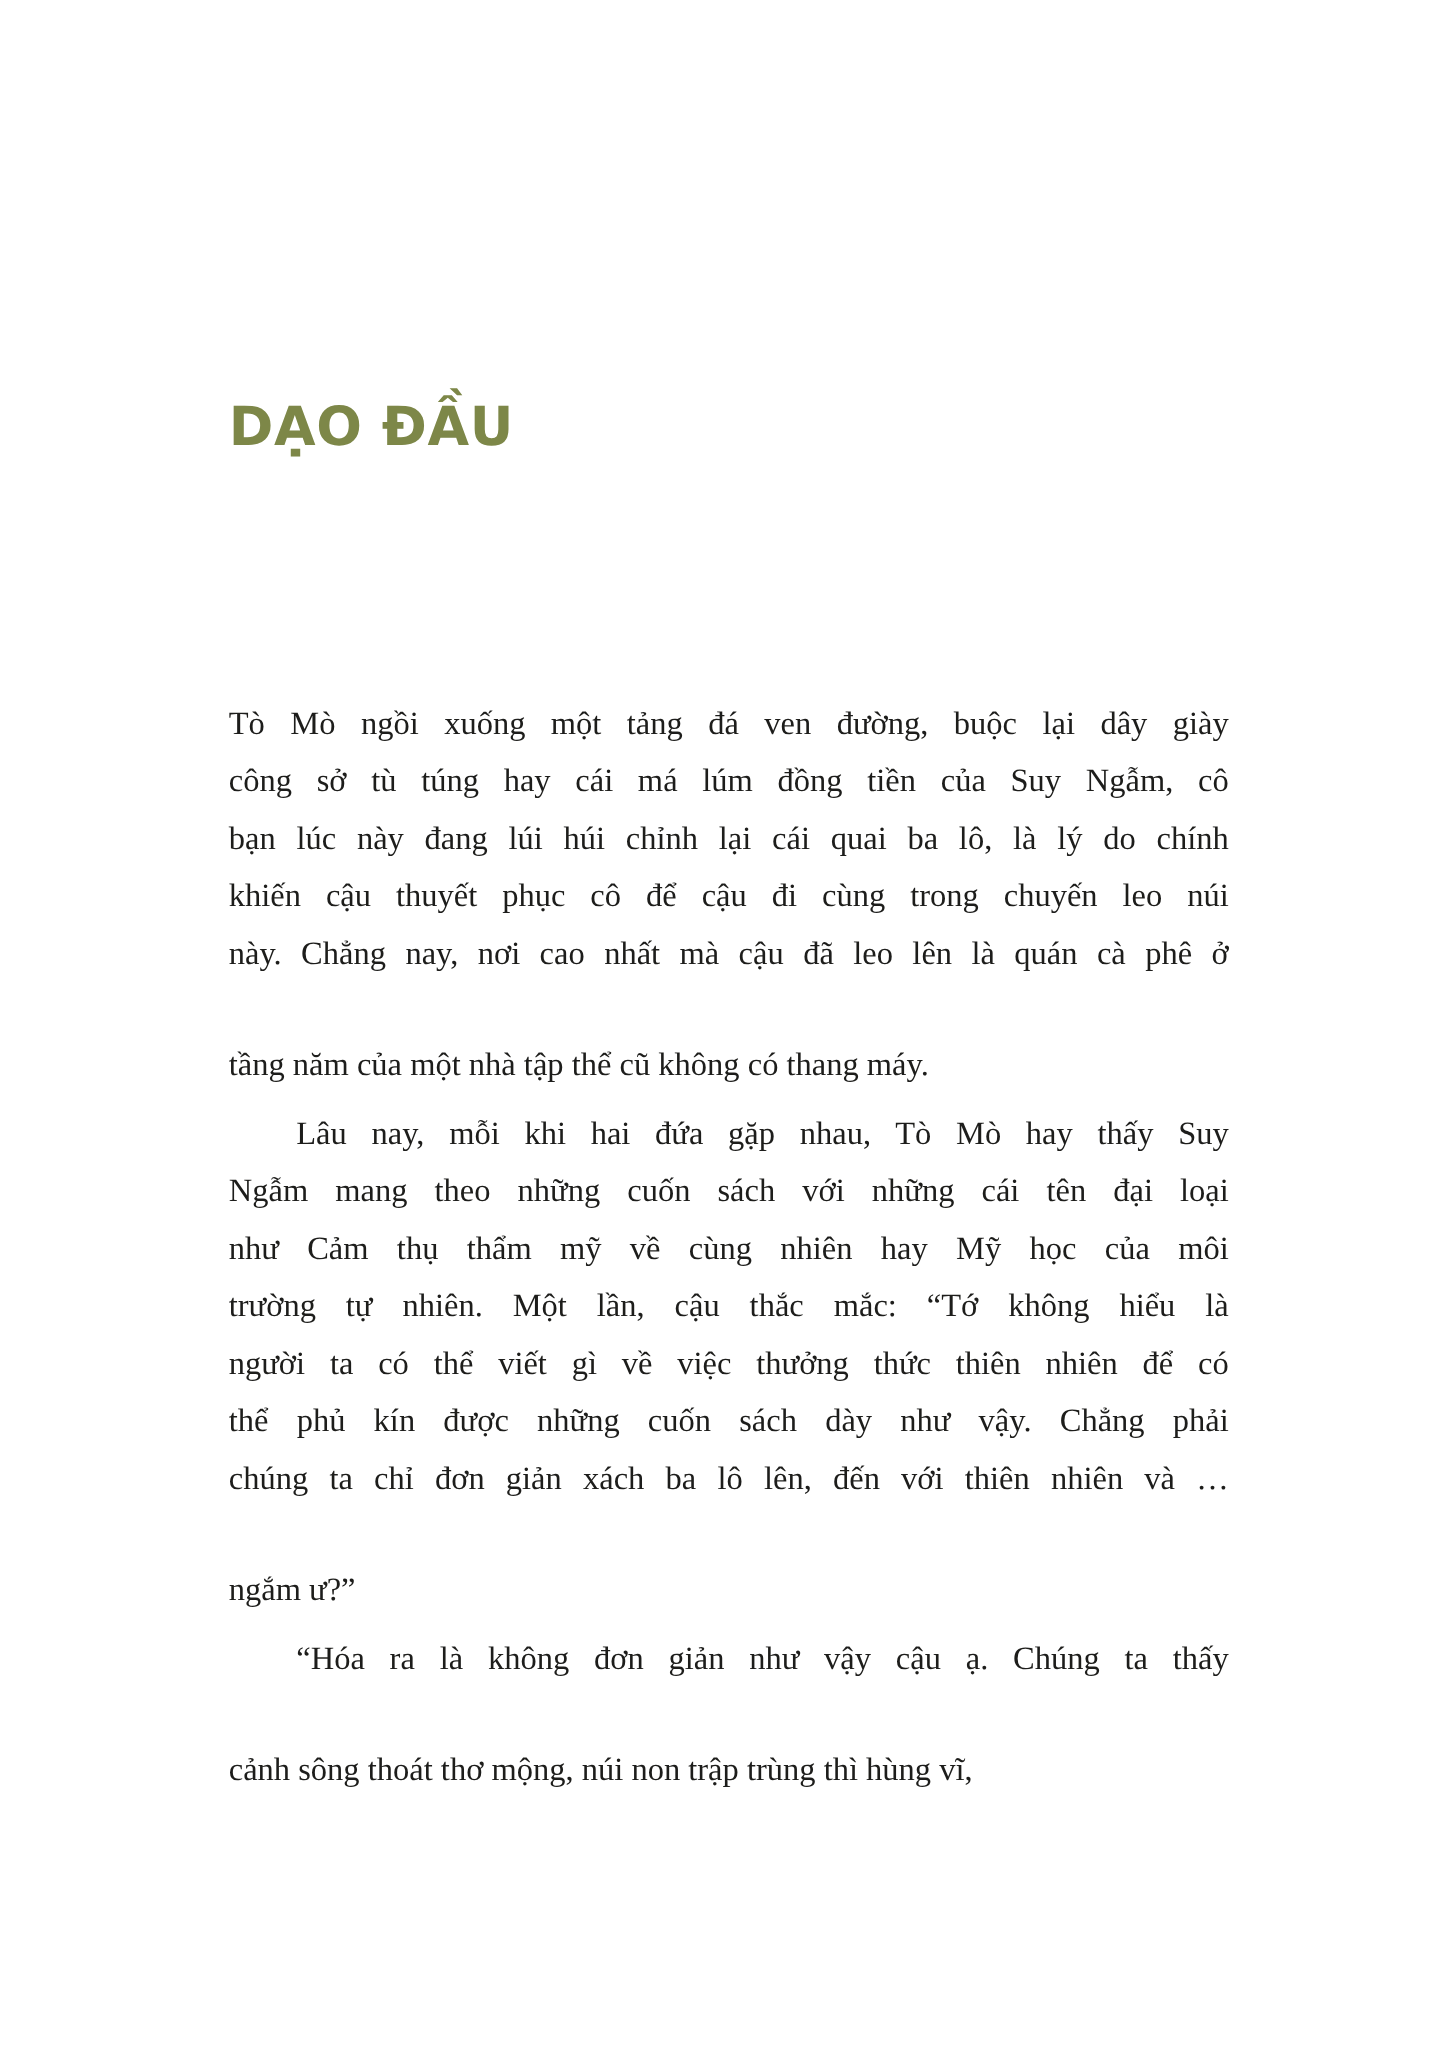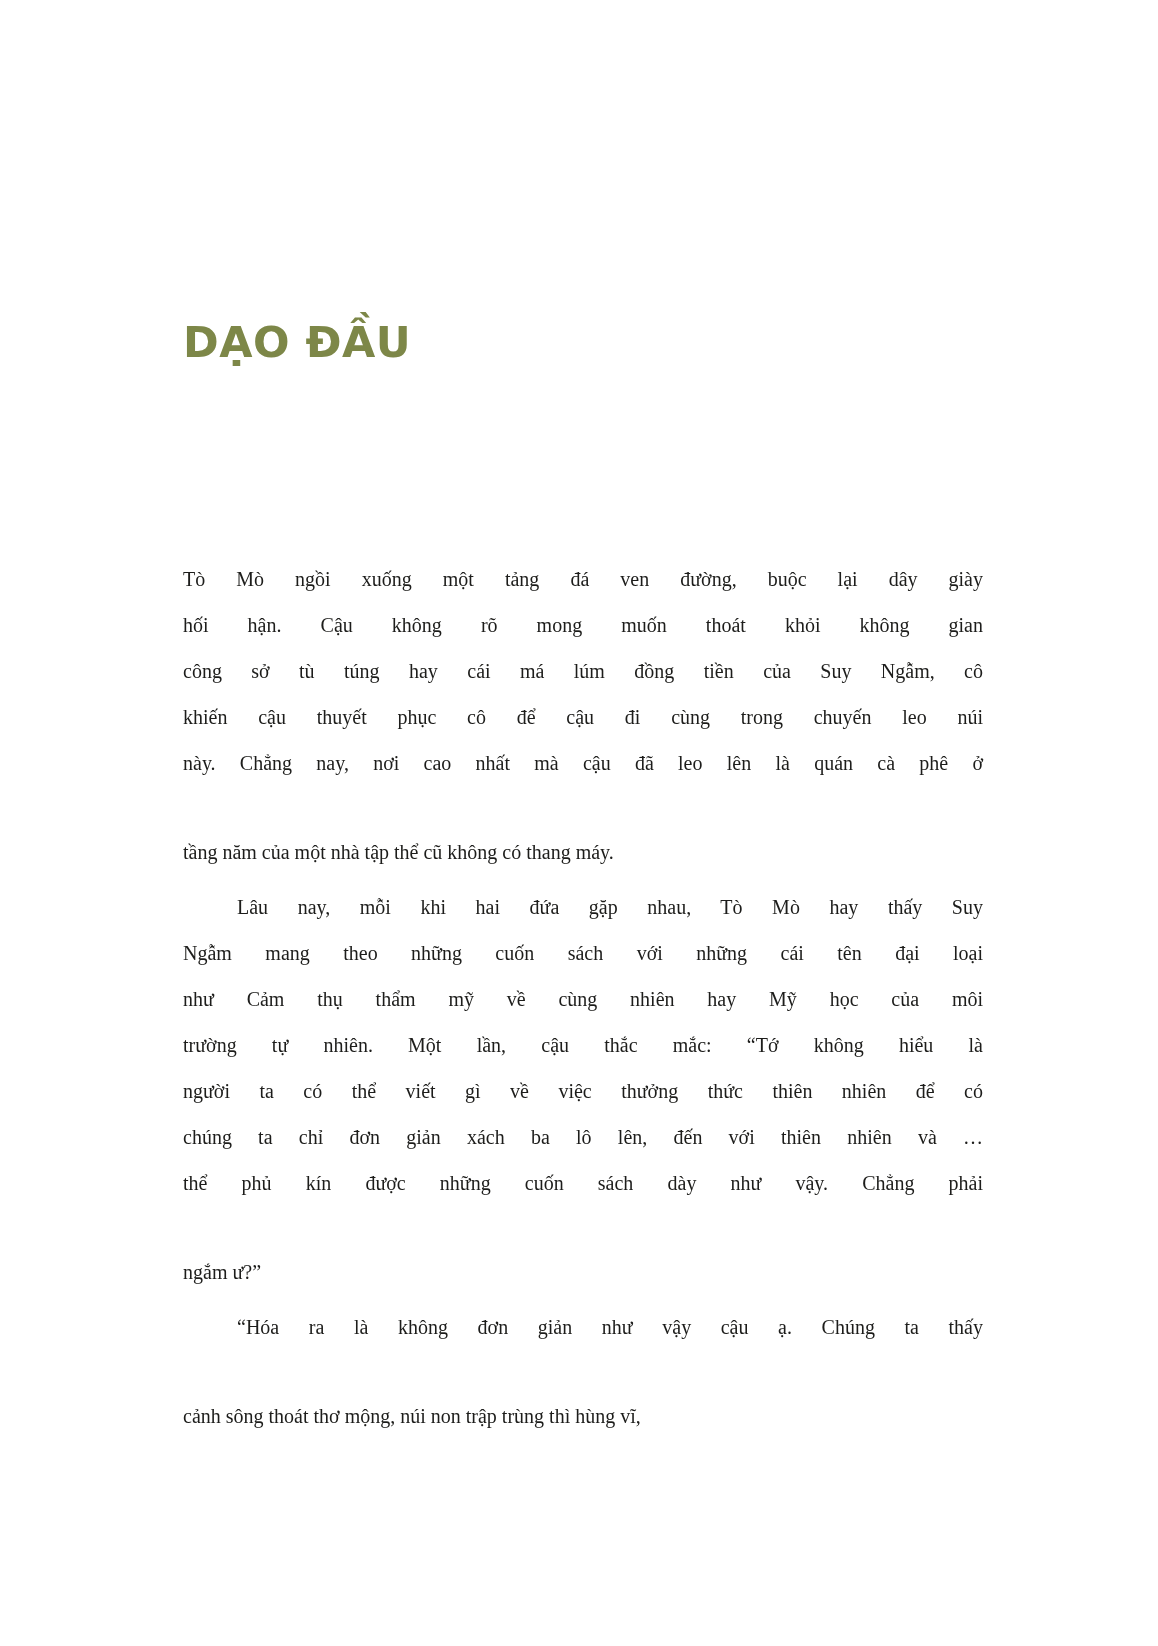--- a/index.html
+++ b/index.html
@@ -20,21 +20,21 @@
     font-family: "DejaVu Sans", sans-serif;
     font-weight: 700;
     font-size: 43px;
     line-height: 44px;
     letter-spacing: 0.5px;
     color: #7d8748;
   }
   .body-text {
     margin: 192px 175px 0 183px; 
     font-family: "Liberation Serif", serif;
-    font-size: 20px;
+    font-size: 26px;
     line-height: 46px;
     color: #1d1d1b;
   }
   .body-text p {
     margin: 0 0 9px 0;
     padding: 0;
   }
   .body-text p:last-child {
     margin-bottom: 0;
   }
@@ -55,34 +55,34 @@
   }
 </style>
 </head>
 <body>
 
 <div class="page">
   <h1 class="chapter-title" style="color: rgb(125, 135, 72);">DẠO ĐẦU</h1>
   <div class="body-text" style="color: rgb(29, 29, 27);">
       <p>
         <span class="line">Tò Mò ngồi xuống một tảng đá ven đường, buộc lại dây giày</span>
-        <span class="line">hối hận. Cậu không rõ mong muốn thoát khỏi không gian</span>
         <span class="line">công sở tù túng hay cái má lúm đồng tiền của Suy Ngẫm, cô</span>
+        <span class="line">bạn lúc này đang lúi húi chỉnh lại cái quai ba lô, là lý do chính</span>
         <span class="line">khiến cậu thuyết phục cô để cậu đi cùng trong chuyến leo núi</span>
         <span class="line">này. Chẳng nay, nơi cao nhất mà cậu đã leo lên là quán cà phê ở</span>
         <span class="line">tầng năm của một nhà tập thể cũ không có thang máy.</span>
       </p>
       <p>
         <span class="line">Lâu nay, mỗi khi hai đứa gặp nhau, Tò Mò hay thấy Suy</span>
         <span class="line">Ngẫm mang theo những cuốn sách với những cái tên đại loại</span>
         <span class="line">như Cảm thụ thẩm mỹ về cùng nhiên hay Mỹ học của môi</span>
         <span class="line">trường tự nhiên. Một lần, cậu thắc mắc: “Tớ không hiểu là</span>
         <span class="line">người ta có thể viết gì về việc thưởng thức thiên nhiên để có</span>
+        <span class="line">thể phủ kín được những cuốn sách dày như vậy. Chẳng phải</span>
         <span class="line">chúng ta chỉ đơn giản xách ba lô lên, đến với thiên nhiên và …</span>
-        <span class="line">thể phủ kín được những cuốn sách dày như vậy. Chẳng phải</span>
         <span class="line">ngắm ư?”</span>
       </p>
       <p>
         <span class="line">“Hóa ra là không đơn giản như vậy cậu ạ. Chúng ta thấy</span>
         <span class="line">cảnh sông thoát thơ mộng, núi non trập trùng thì hùng vĩ,</span>
       </p>
     </div>
 </div>
 
 </body></html>

